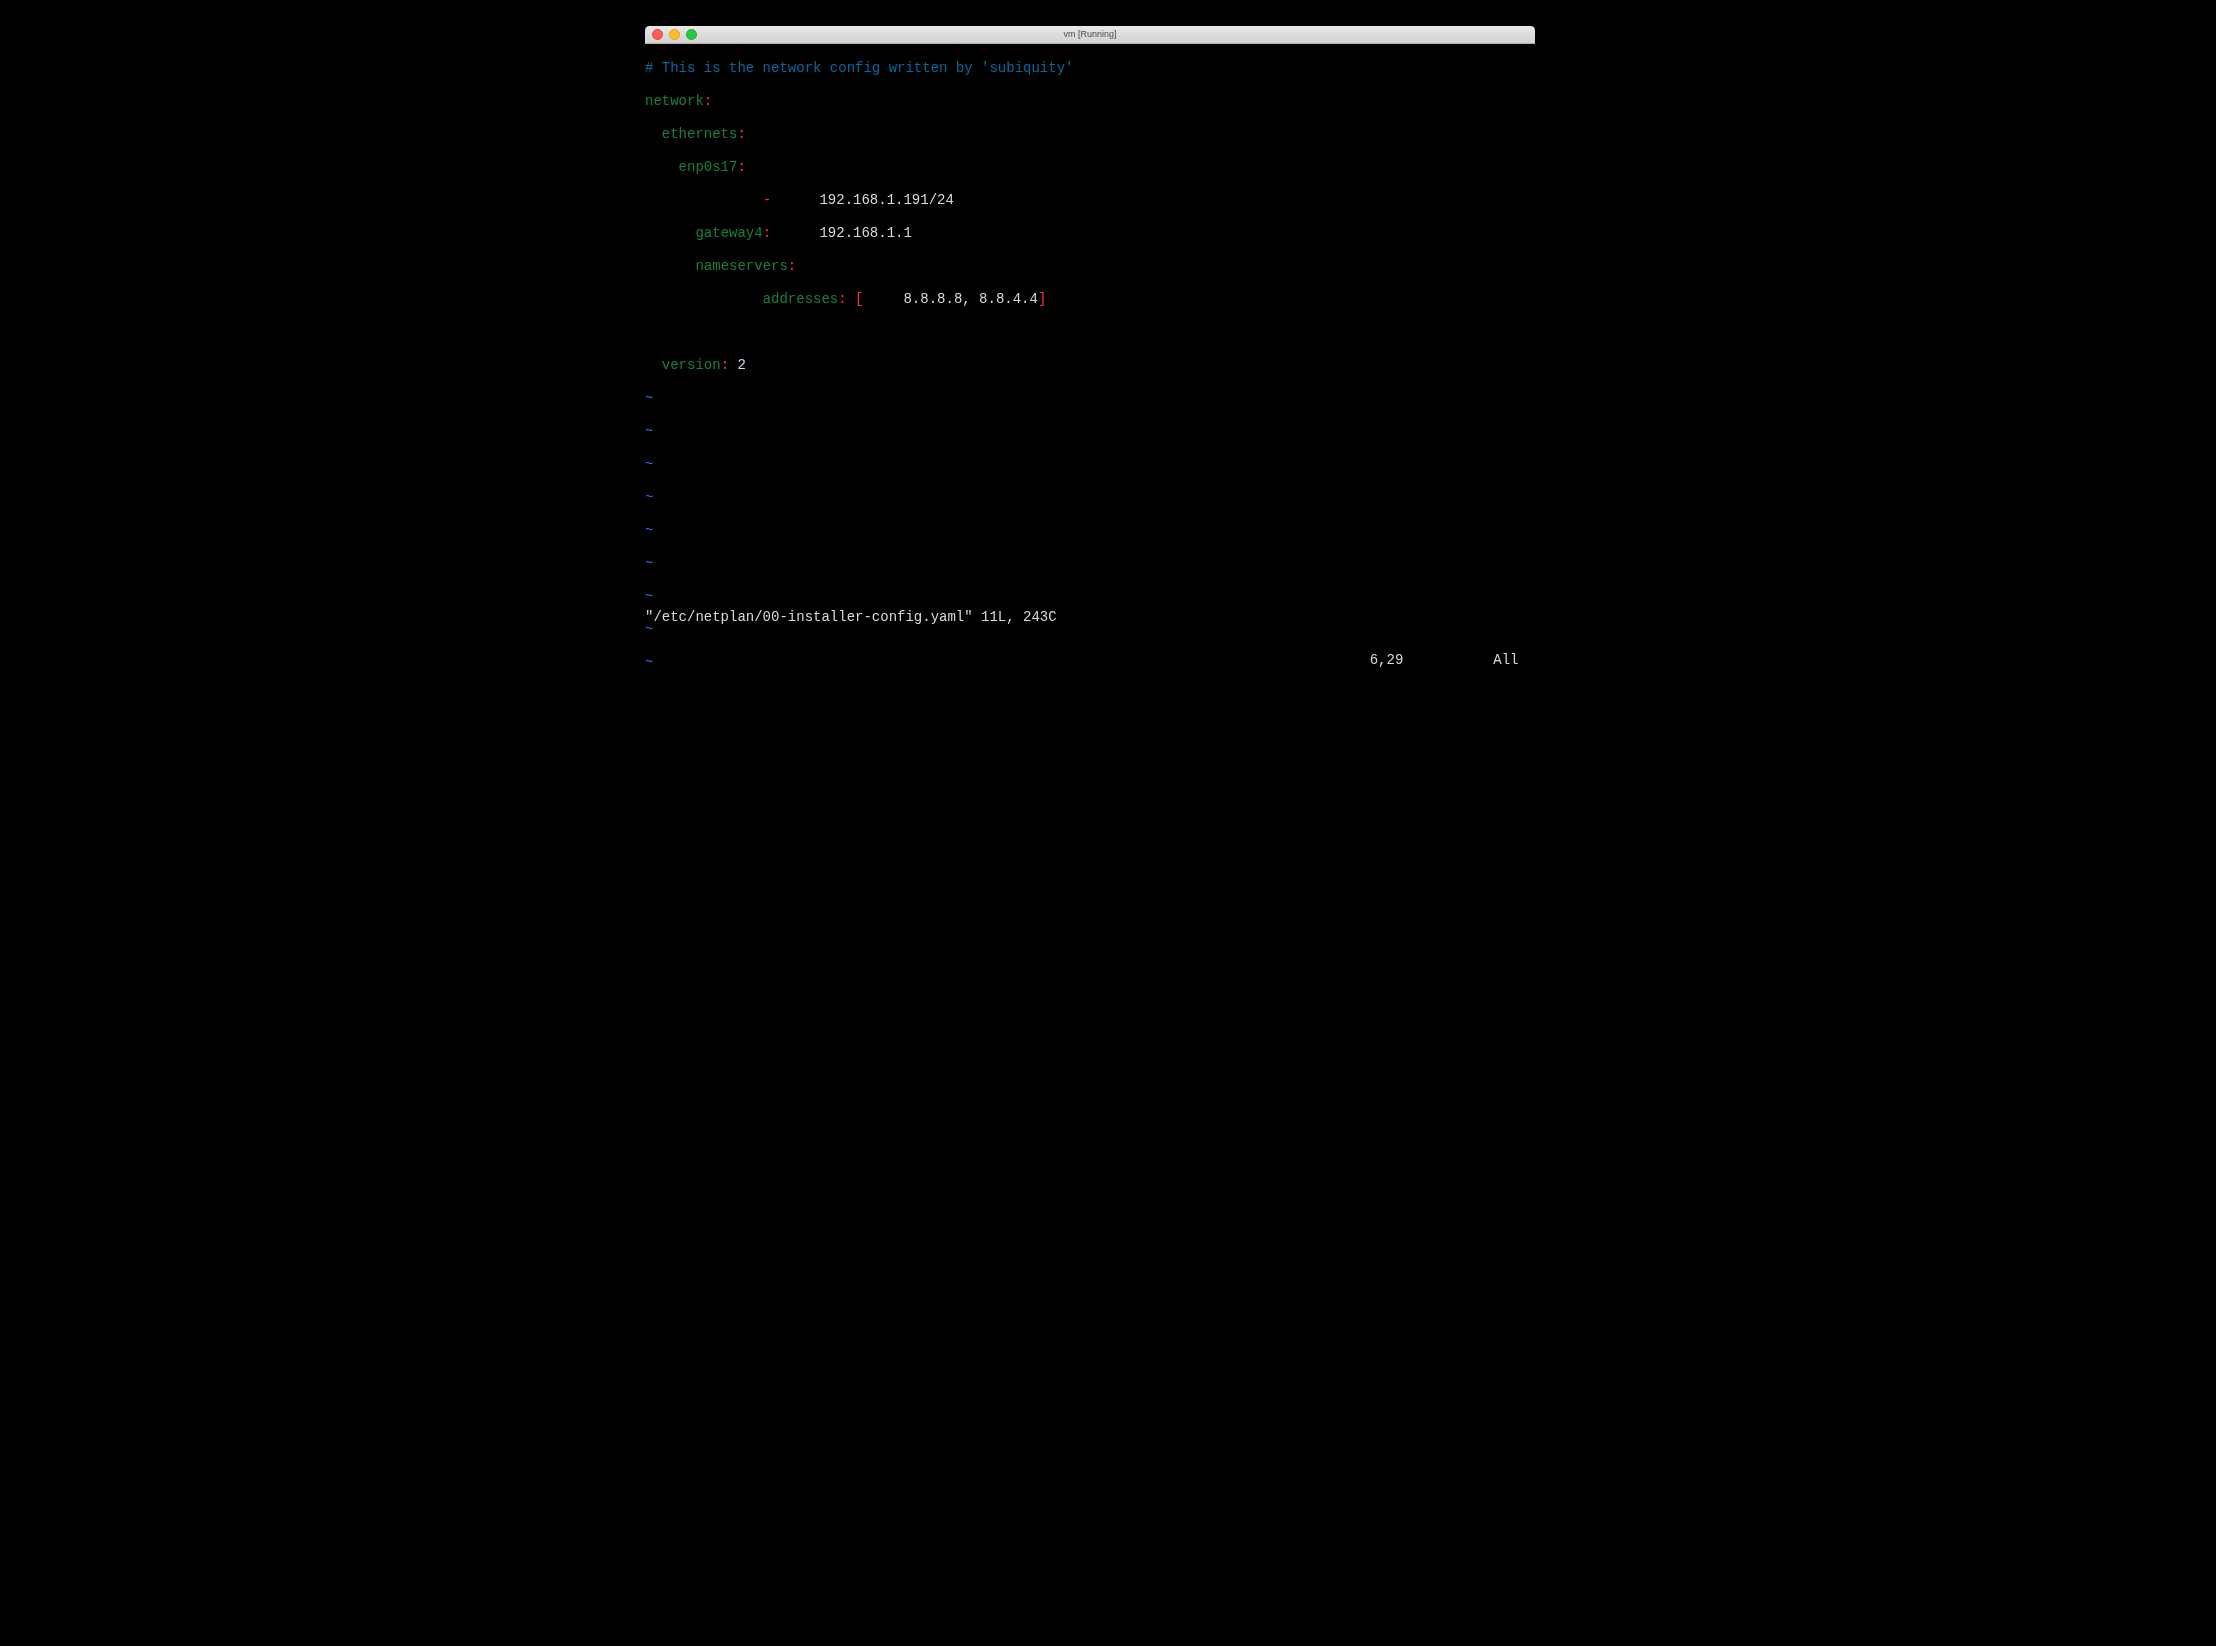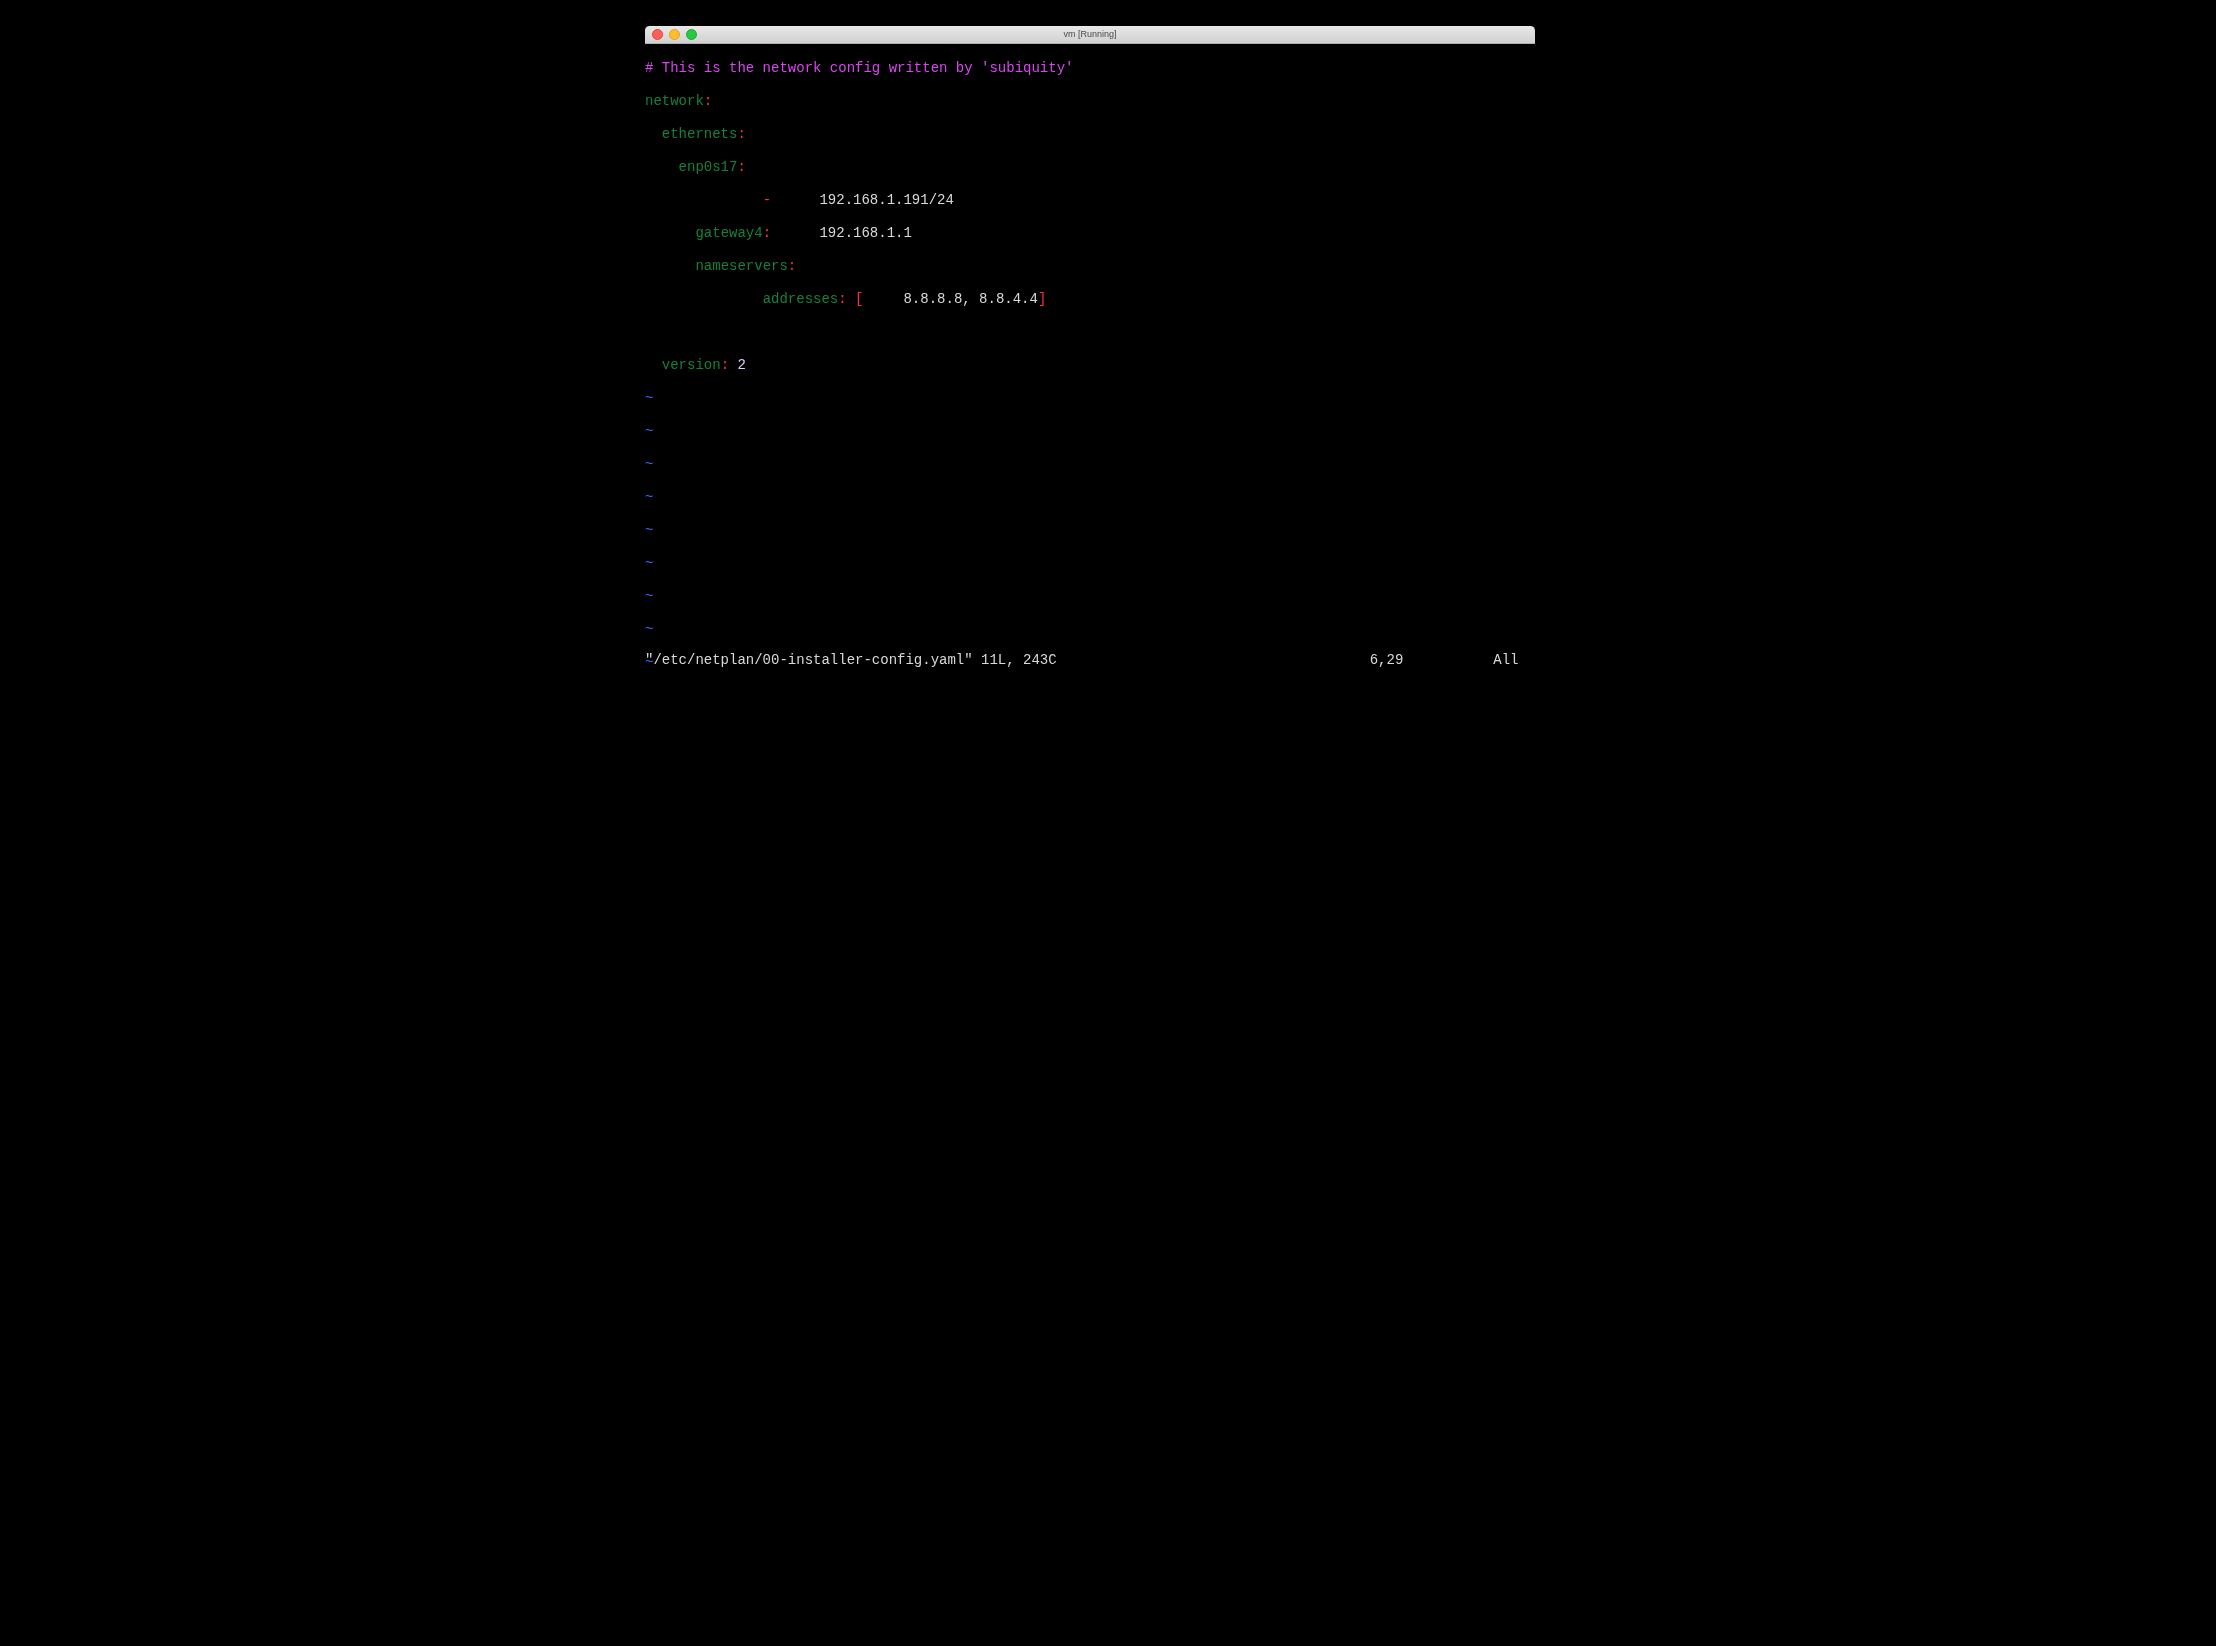--- a/index.html
+++ b/index.html
@@ -67,21 +67,21 @@
     line-height: 16.5px;
     color: #cfcfcf;
     padding: 0;
     white-space: pre;
     height: 661px;
     position: relative;
   }
   .line {
     white-space: pre;
   }
-  .comment { color: #d946ef; text-align: center; }
+  .comment { color: #0369a1; text-align: center; }
   .key     { color: #15803d; }
   .colon   { color: #ff2f3a; }
   .red     { color: #ff2f3a; }
   .value   { color: #e5c7ff; } 
   .white   { color: #d9d9d9; margin-left: 40px; }
   .tilde   { color: #3a6cff; }
   .status  { color: #d9d9d9; }
   .statusbar {
     position: absolute;
     left: 0;
@@ -91,20 +91,21 @@
     justify-content: space-between;
     padding: 0 3px 0 0;
     font-family: "Menlo","Consolas","Liberation Mono",monospace;
     font-size: 14px;
     color: #d9d9d9;
   }
   .status-right {
     display: flex;
     gap: 90px;
     padding-right: 13.5px;
+    margin-top: 43px;
   }
 </style>
 </head>
 <body>
 
 <div class="viewport">
   <div class="window">
     <div class="titlebar">
       <div class="traffic-lights">
         <div class="light red"></div>

